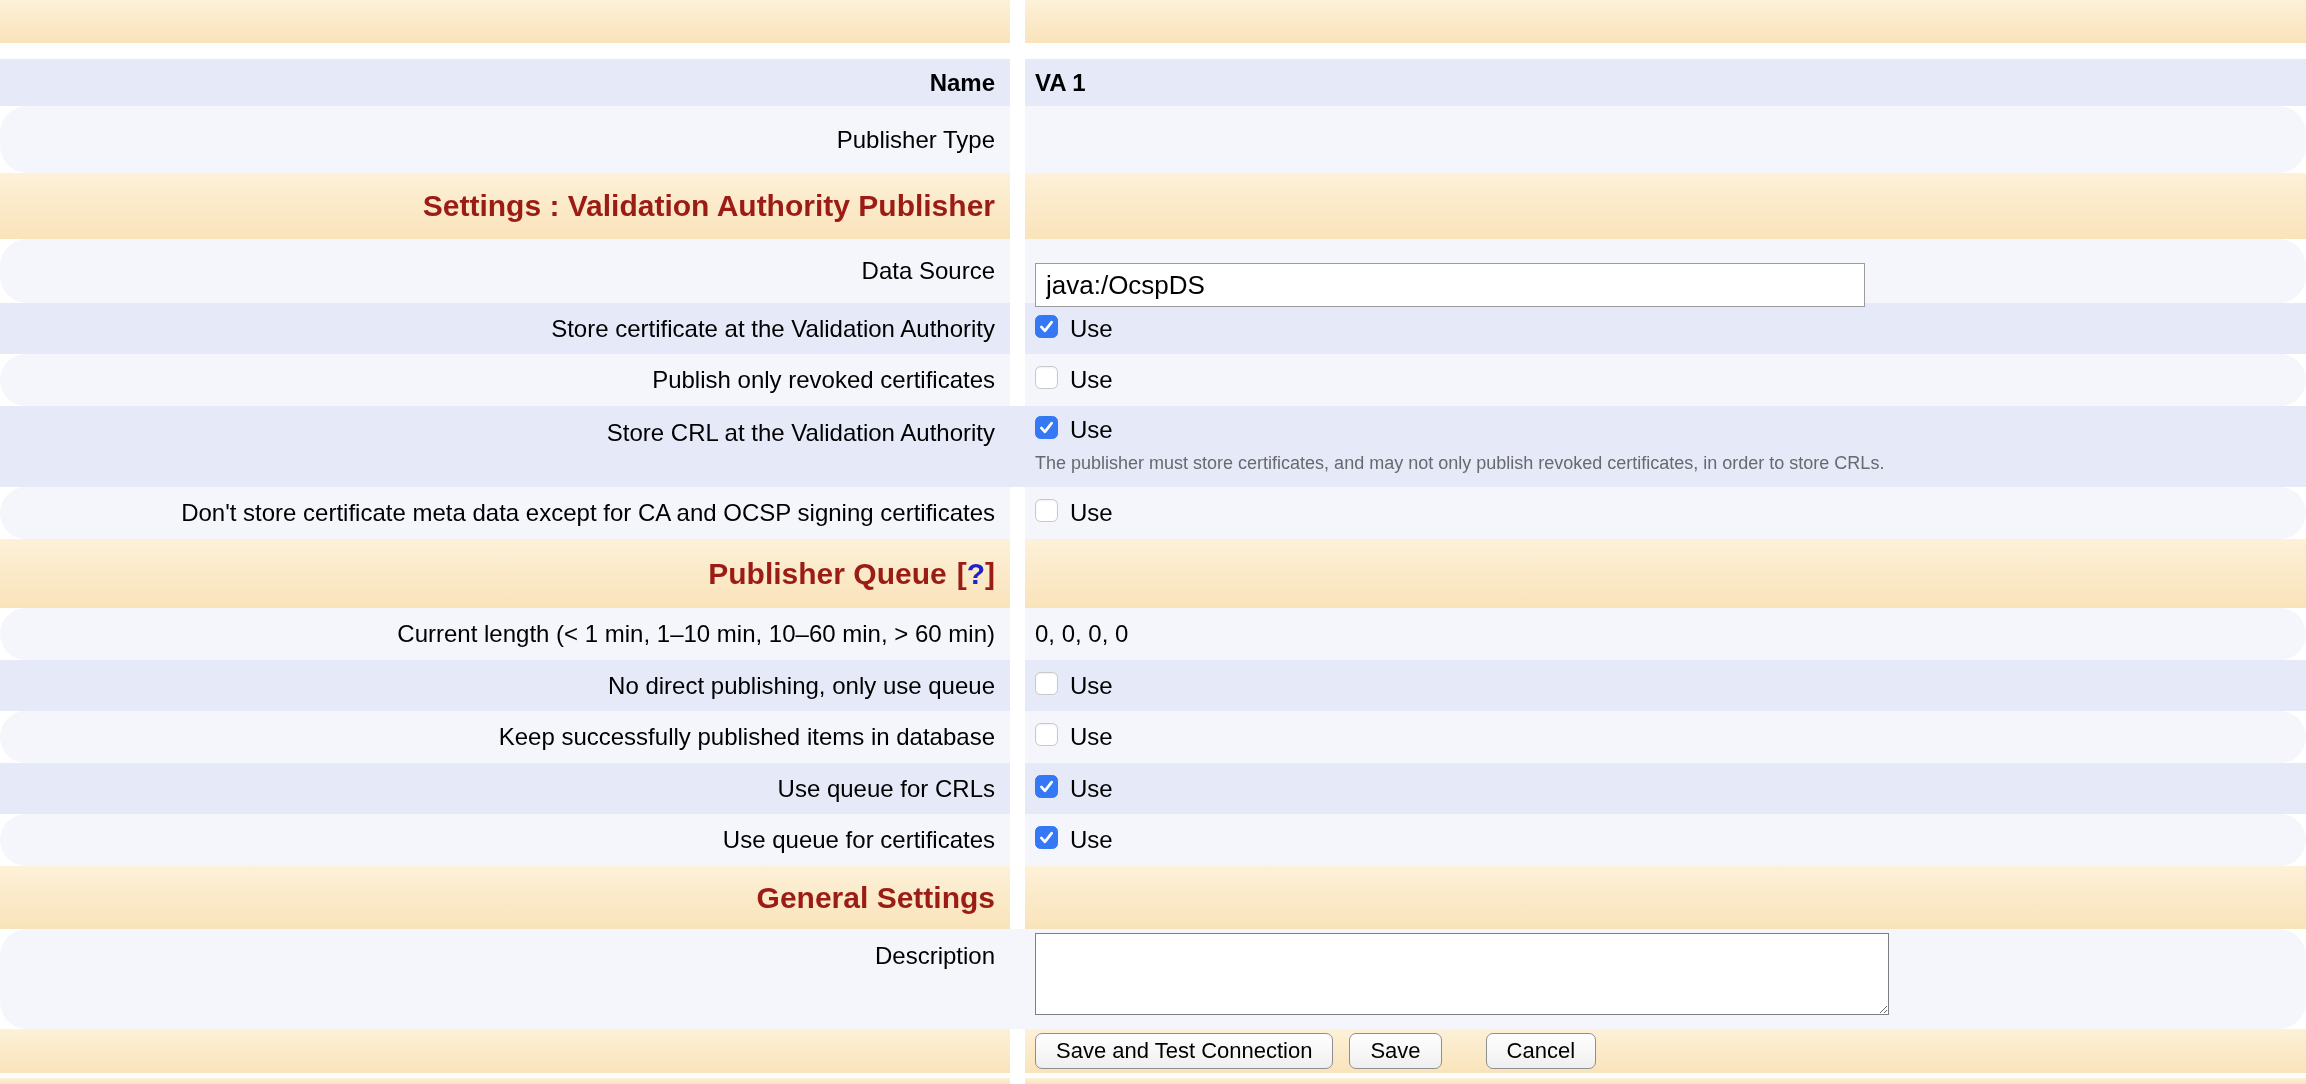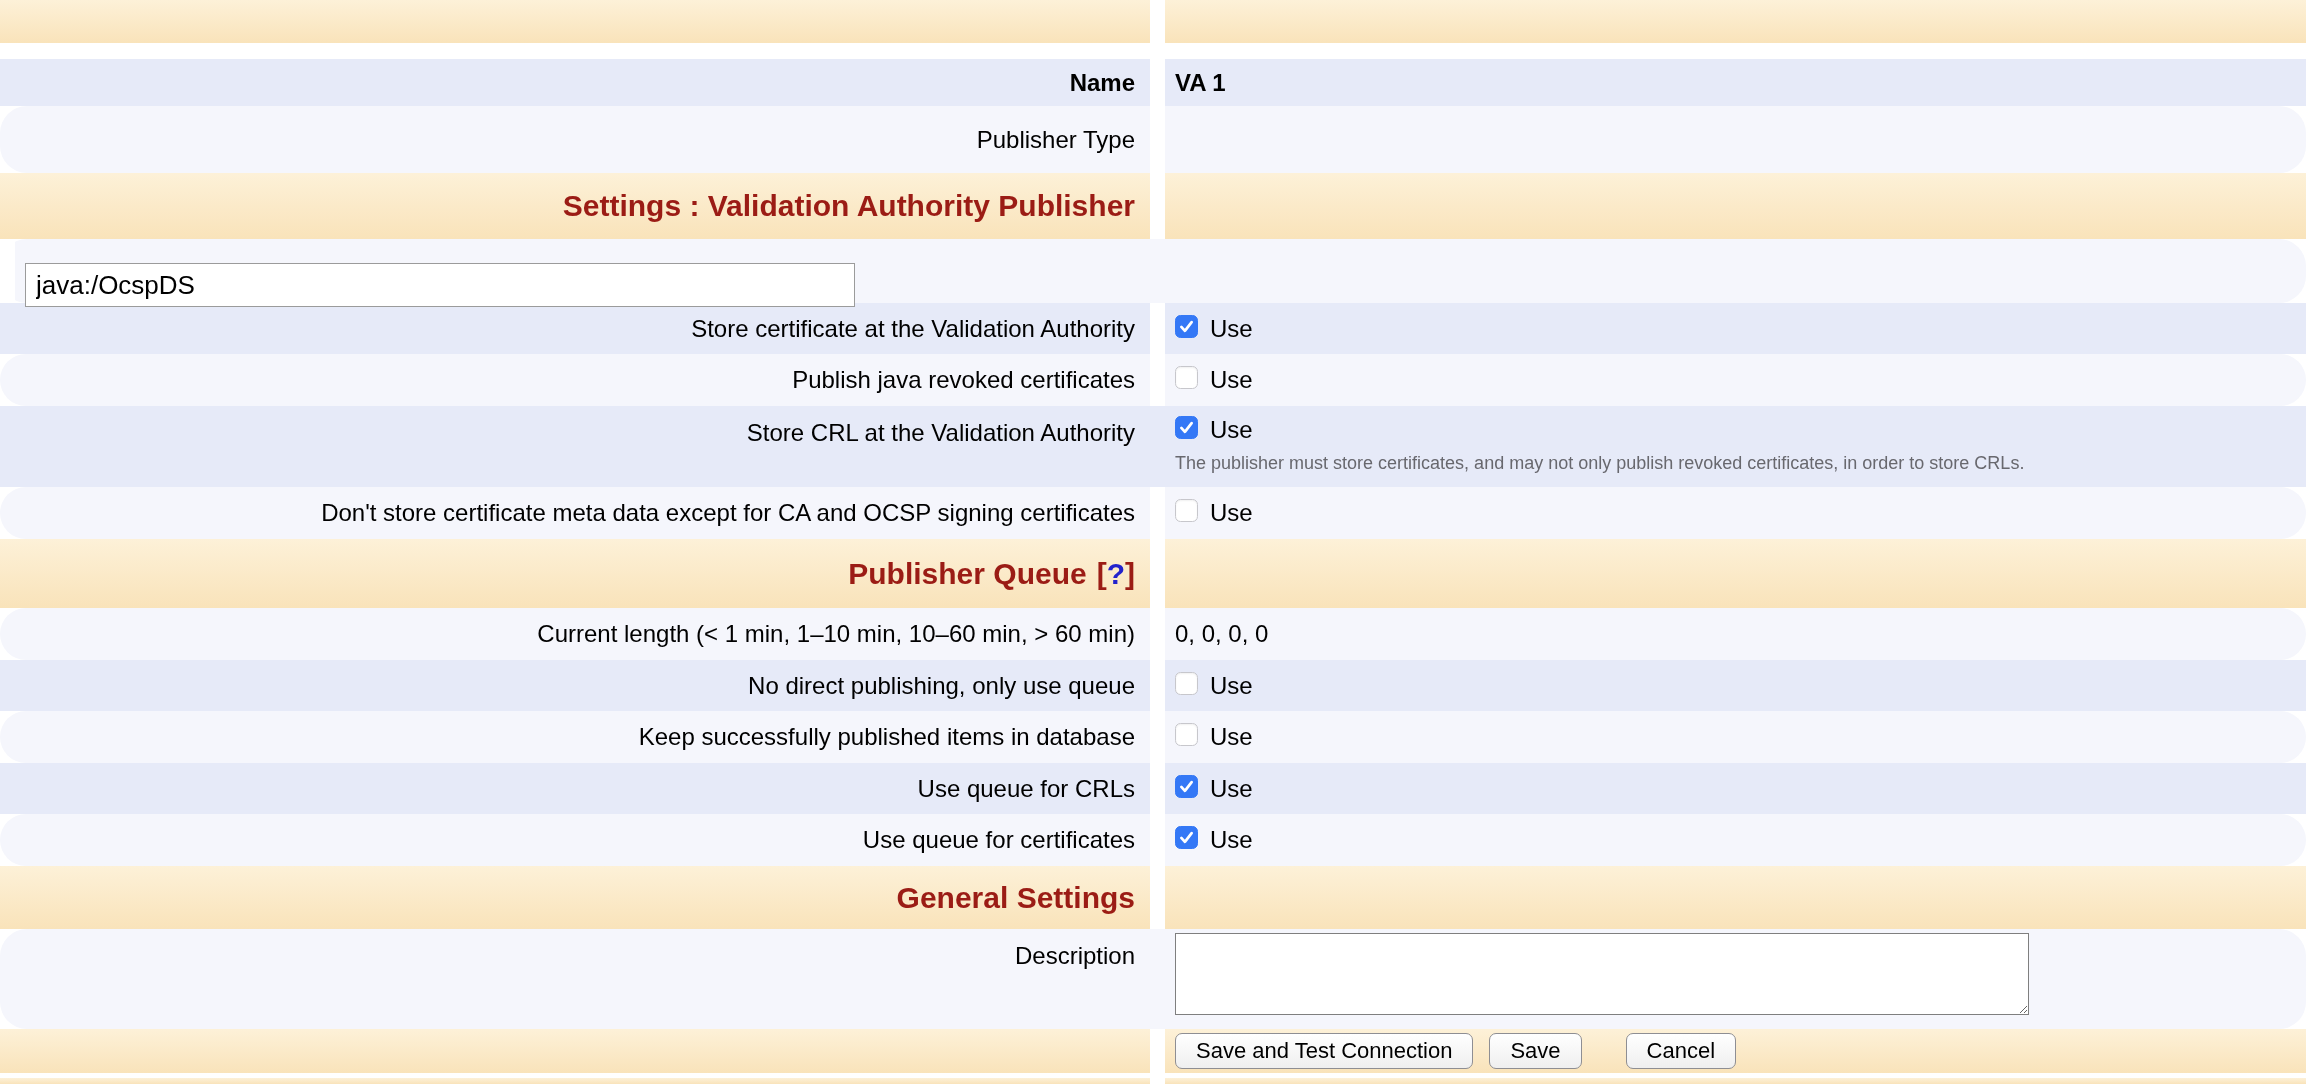--- a/index.html
+++ b/index.html
@@ -6,21 +6,21 @@
   html, body { width: 2306px; background: #fff; }
   body {
     font-family: "Liberation Sans", sans-serif;
     color: #000;
     overflow: hidden;
   }
   .page { width: 2306px; height: 1084px; background: #fff; }
 
   .row { display: flex; width: 100%; }
   .cell-left {
-    width: 1150px; flex: none;
+    width: 1010px; flex: none;
     display: flex; justify-content: flex-end; align-items: center;
     padding-right: 15px; text-align: right;
   }
   .gutter { width: 15px; flex: none; background: #fff; }
   .cell-right {
     flex: 1; display: flex; align-items: center;
     padding-left: 10px; padding-right: 20px;
   }
   .row.a { background: var(--row-light, #F5F6FC); border-radius: 27px; }
   .row.b { background: var(--row-dark, #E6EAF8); }
@@ -134,20 +134,23 @@
 
   <div class="row cream" style="height:66px">
     <div class="cell-left">
         <span class="section-title">Settings : Validation Authority Publisher</span>
       </div>
     <div class="gutter"></div>
     <div class="cell-right"></div>
   </div>
 
   <div class="row a" style="height:64px">
+    <div class="cell-left">
+        <span class="label">Data Source</span>
+      </div>
     <div class="gutter"></div>
     <div class="cell-right">
       <input type="text" class="text-input" value="java:/OcspDS" style="">
     </div>
   </div>
 
   <div class="row b" style="height:51px">
     <div class="cell-left">
         <span class="label">Store certificate at the Validation Authority</span>
       </div>
@@ -159,21 +162,21 @@
               <path d="M5.5 12.5 L10 17.5 L18.5 6.5" fill="none" stroke="#fff" stroke-width="3.4" stroke-linecap="round" stroke-linejoin="round"></path>
             </svg>
         </span>
         <span class="use-label">Use</span>
       </span>
     </div>
   </div>
 
   <div class="row a" style="height:52px">
     <div class="cell-left">
-        <span class="label">Publish java revoked certificates</span>
+        <span class="label">Publish only revoked certificates</span>
       </div>
     <div class="gutter"></div>
     <div class="cell-right">
       <span class="check-line">
         <span class="checkbox">
           
         </span>
         <span class="use-label">Use</span>
       </span>
     </div>

